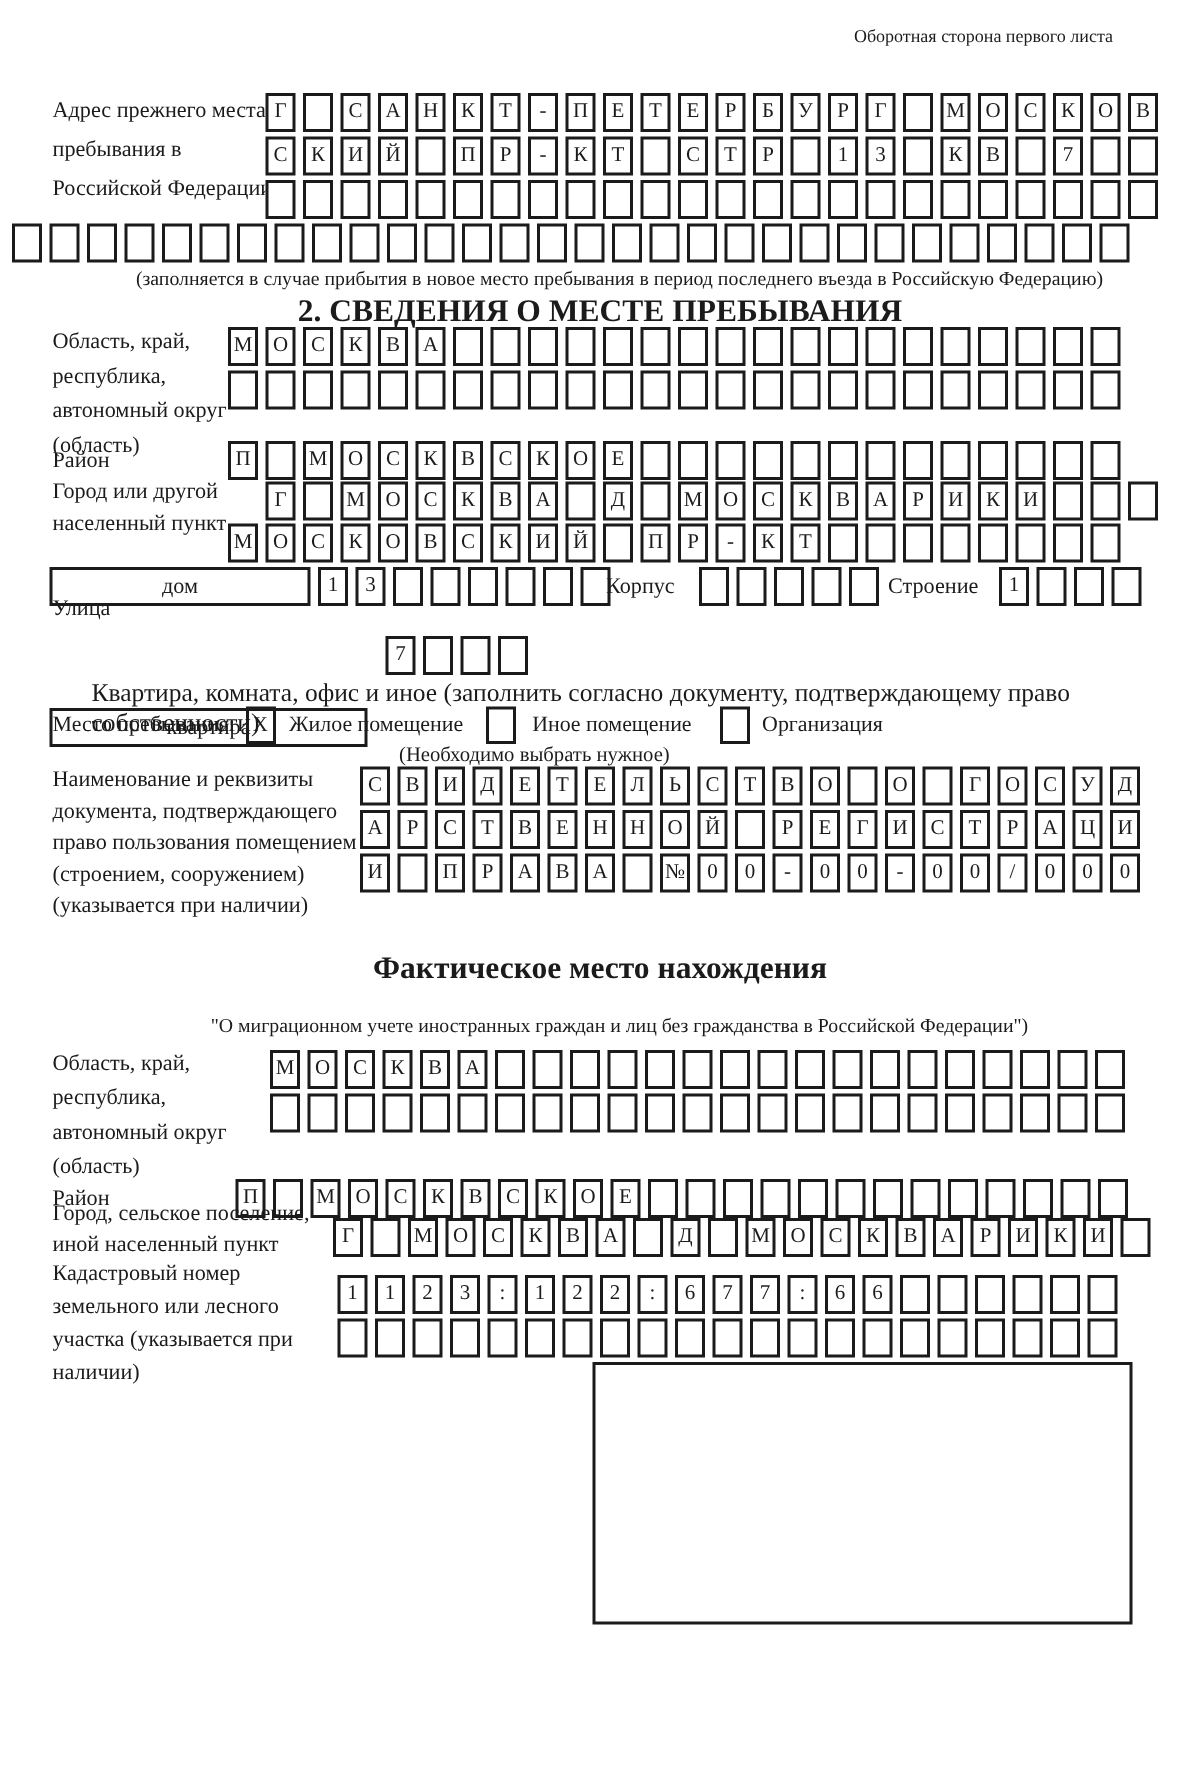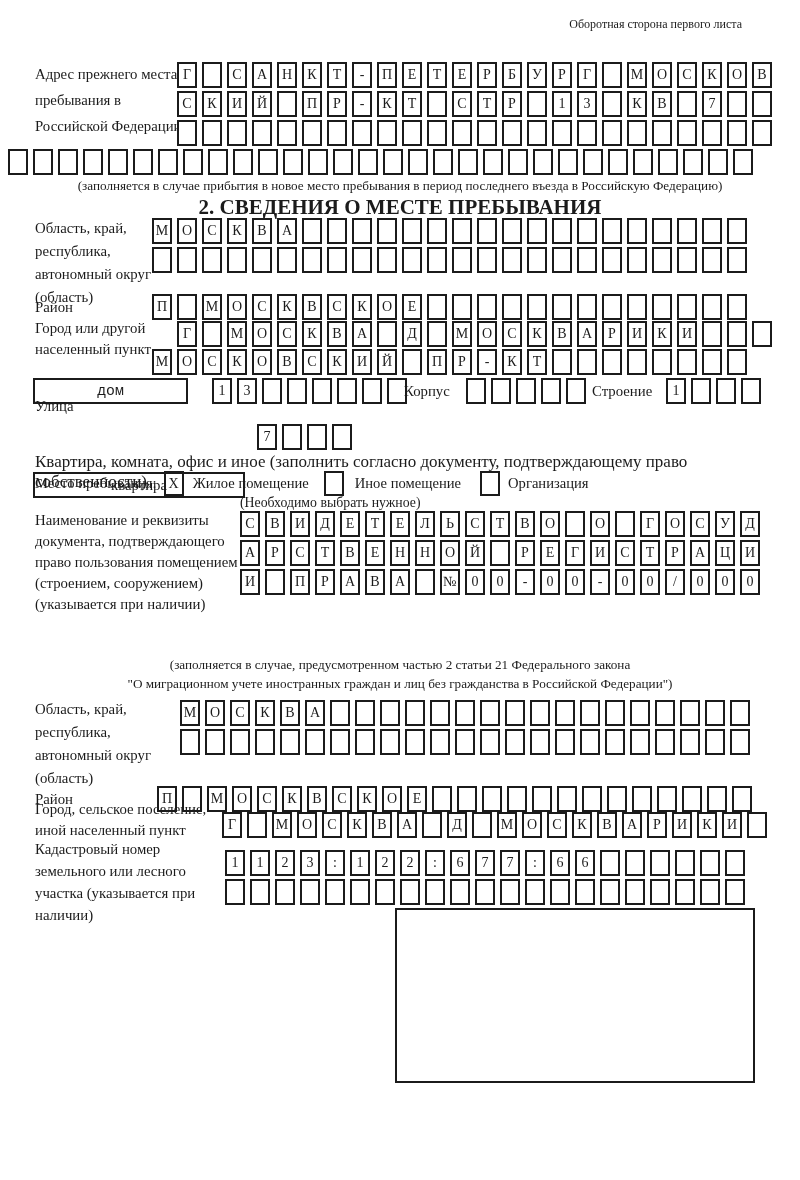--- a/index.html
+++ b/index.html
@@ -16,21 +16,21 @@
   .lh22 { line-height:22px; }
   .lh23 { line-height:23px; }
   .lh26 { line-height:26px; }
   .cellrow { position:absolute; display:flex; gap:5px; }
   .cell {
     flex:0 0 20px; width:20px; height:26px;
     border:2px solid #1b1b1b; background:#fff;
     display:flex; align-items:center; justify-content:center;
     font-size:14px; line-height:1;
   }
-  .note { position:absolute; font-size:13.2px; }
+  .note { position:absolute; font-size:13.2px;padding-left:26px; }
   .center { left:0; right:0; text-align:center; }
   .title { position:absolute; left:0; right:0; text-align:center; font-weight:bold; font-size:21px; }
   .wbox {
     position:absolute; height:26px; border:2px solid #1b1b1b;
     display:flex; align-items:center; justify-content:center; font-size:14.8px;
   }
   .stayrow { position:absolute; display:flex; align-items:center; font-size:14.6px; white-space:nowrap; }
   .cb {
     flex:0 0 20px; width:20px; height:25px; border:2px solid #1b1b1b;
     display:inline-flex; align-items:center; justify-content:center; font-size:14px;
@@ -291,21 +291,21 @@
       <div class="cell"></div>
       <div class="cell"></div>
       <div class="cell"></div>
       <div class="cell"></div>
       <div class="cell"></div>
       <div class="cell"></div>
       <div class="cell"></div>
       <div class="cell"></div>
     </div>
 
-  <div class="wbox" style="left:33px; top:378px; width:155px;font-family:Liberation Mono, monospace;">дом</div>
+  <div class="wbox" style="left:33px; top:378px; width:174px;">дом</div>
   <div class="cellrow" style="left:212px; top:378px;">
       <div class="cell">1</div>
       <div class="cell">3</div>
       <div class="cell"></div>
       <div class="cell"></div>
       <div class="cell"></div>
       <div class="cell"></div>
       <div class="cell"></div>
       <div class="cell"></div>
     </div>
@@ -409,21 +409,21 @@
       <div class="cell">0</div>
       <div class="cell">-</div>
       <div class="cell">0</div>
       <div class="cell">0</div>
       <div class="cell">/</div>
       <div class="cell">0</div>
       <div class="cell">0</div>
       <div class="cell">0</div>
     </div>
 
-  <div class="note center" style="top:657px;">(заполняется в случае, предусмотренном частью 2 статьи 21 Федерального закона</div>
+  <div class="title" style="top:633px;">Фактическое место нахождения</div>
   <div class="note center" style="top:676px;">"О миграционном учете иностранных граждан и лиц без гражданства в Российской Федерации")</div>
 
   <div class="flabel lh23" style="left:35px; top:698px; width:142px;">Область, край, республика, автономный округ (область)</div>
   <div class="cellrow" style="left:180px; top:700px;">
       <div class="cell">М</div>
       <div class="cell">О</div>
       <div class="cell">С</div>
       <div class="cell">К</div>
       <div class="cell">В</div>
       <div class="cell">А</div>

